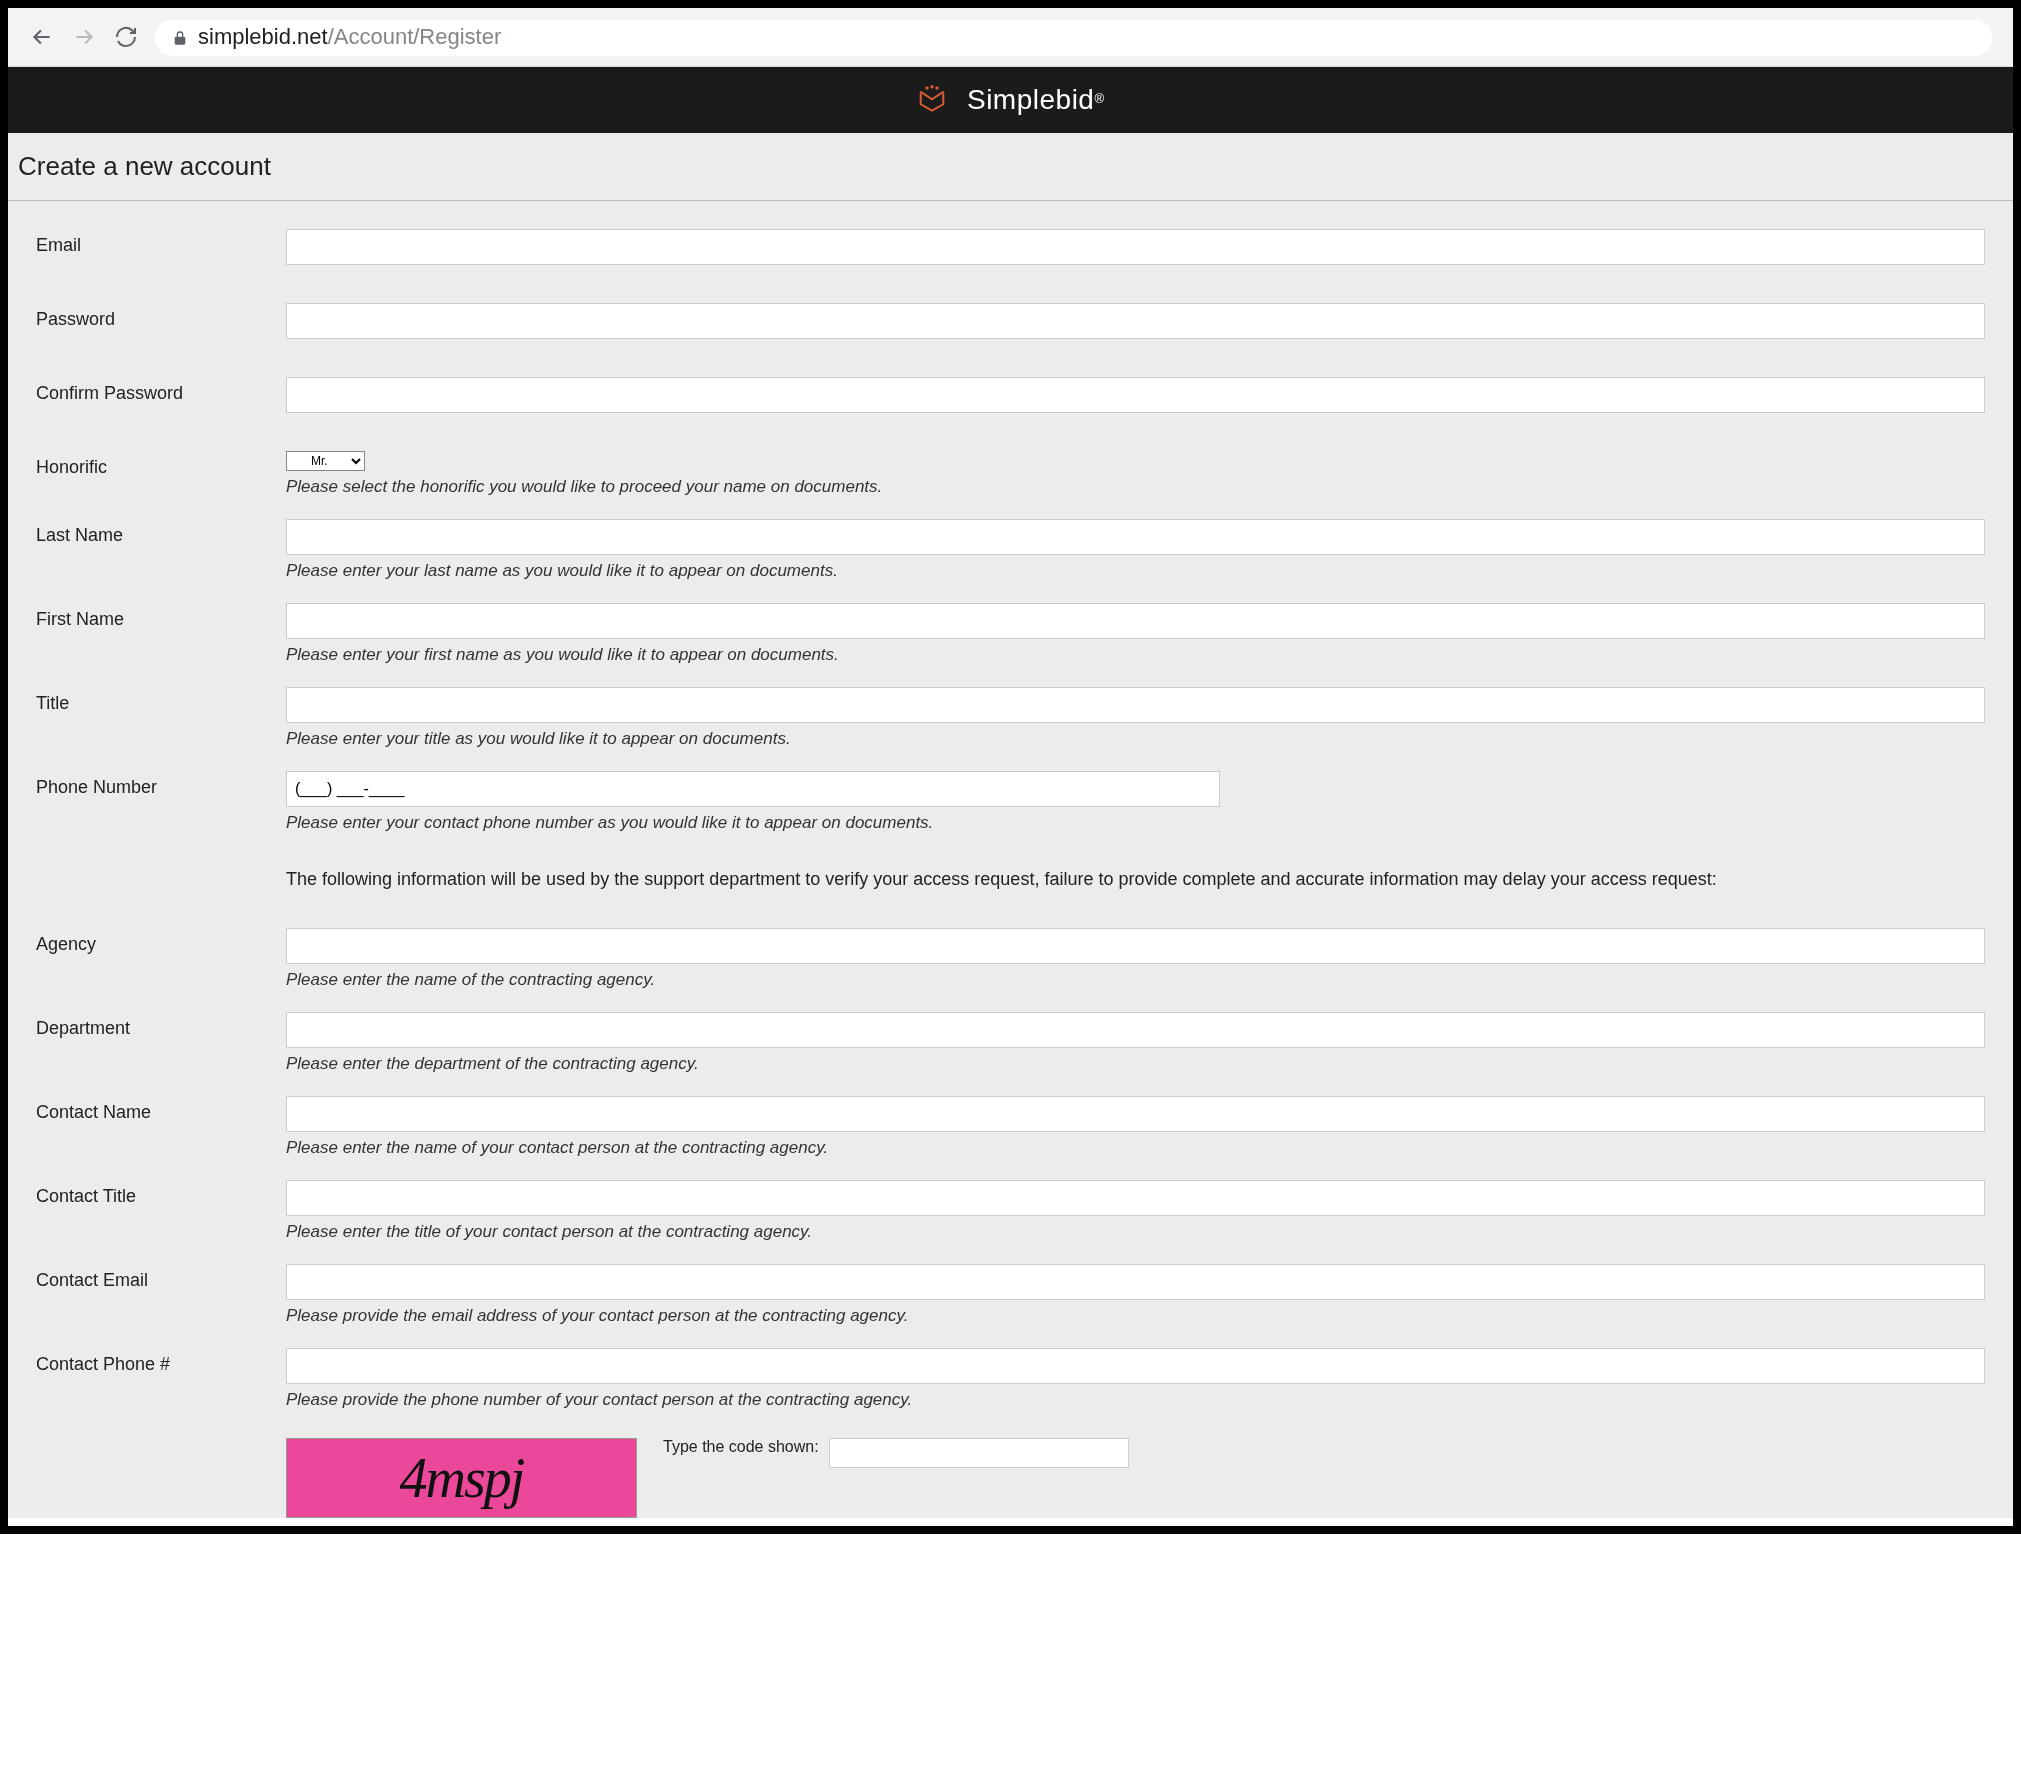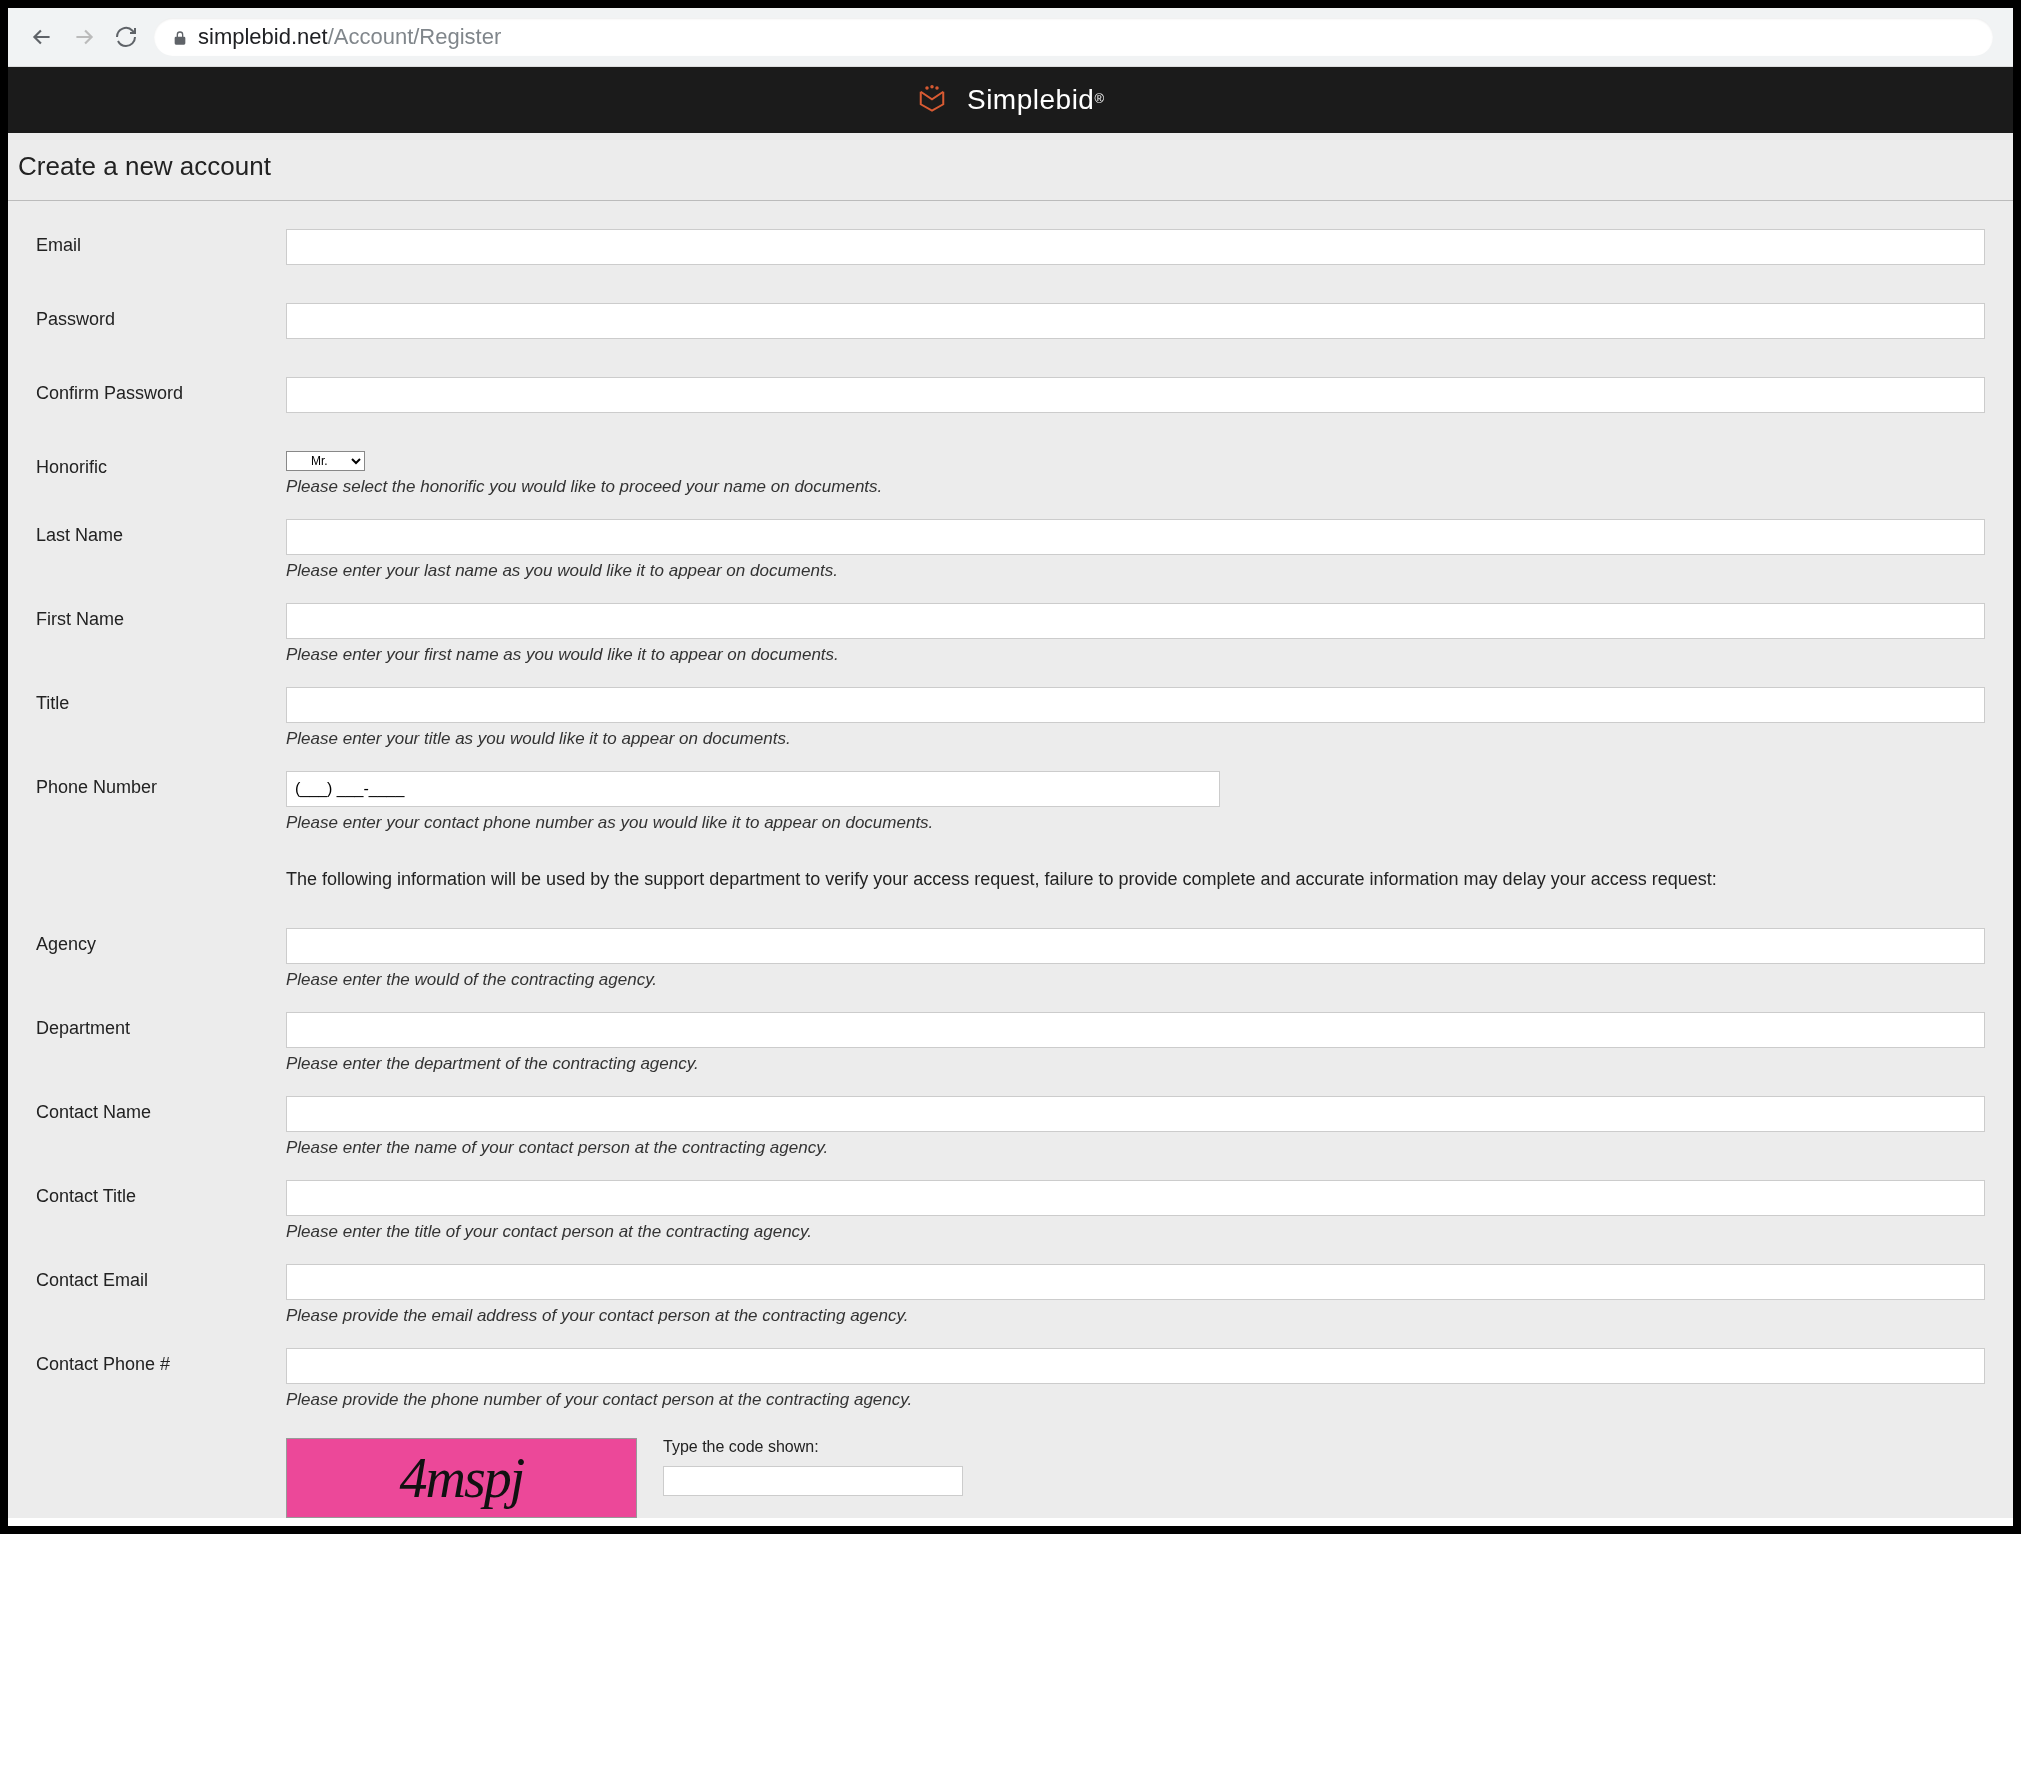--- a/index.html
+++ b/index.html
@@ -117,21 +117,21 @@
       display: flex;
       align-items: center;
       justify-content: center;
       font-family: Liberation Serif, serif;
       font-style: italic;
       font-size: 56px;
       letter-spacing: -2px;
       color: #111;
       font-weight: 500;
     }
-    .captcha-right { display: flex; flex-direction: column; gap: 10px; }
+    .captcha-right { display: flex; flex-direction: row; gap: 10px; }
     .captcha-label { font-size: 16px; color: #222; }
     .captcha-input {
       width: 300px;
       height: 30px;
       border: 1px solid #ccc;
       background: #fff;
     }
   </style>
 </head>
 <body>
@@ -251,21 +251,21 @@
       <div class="lbl"></div>
       <div class="fld">
         <div class="info-text">The following information will be used by the support department to verify your access request, failure to provide complete and accurate information may delay your access request:</div>
       </div>
     </div>
 
     <div class="row">
       <div class="lbl">Agency</div>
       <div class="fld">
         <input class="input" type="text" value="" style="">
-        <div class="hint">Please enter the would of the contracting agency.</div>
+        <div class="hint">Please enter the name of the contracting agency.</div>
       </div>
     </div>
 
     <div class="row">
       <div class="lbl">Department</div>
       <div class="fld">
         <input class="input" type="text" value="" style="">
         <div class="hint">Please enter the department of the contracting agency.</div>
       </div>
     </div>

